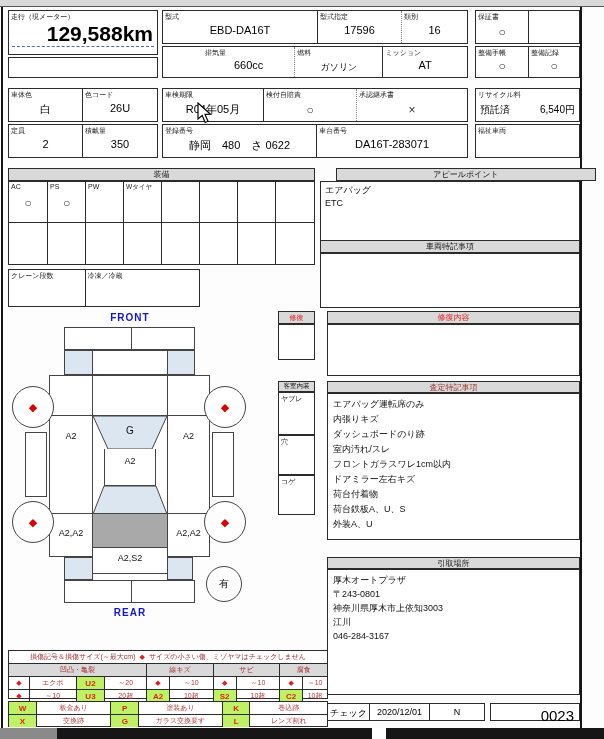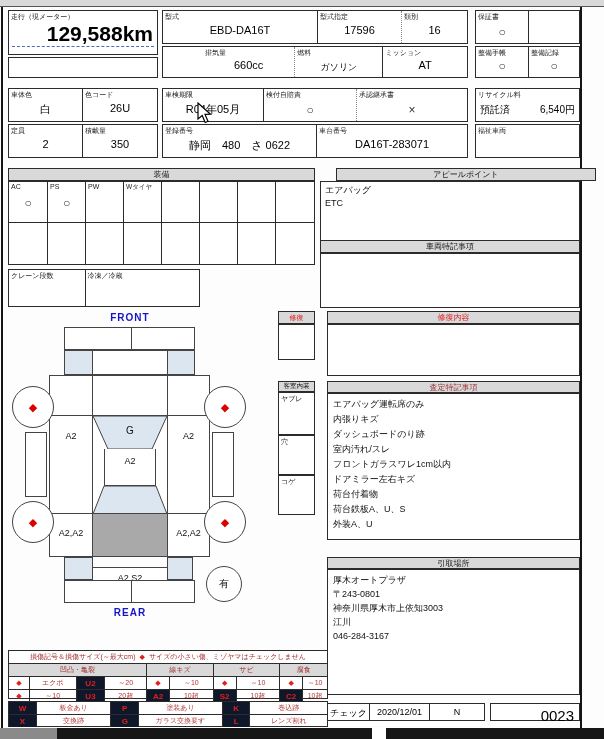--- a/index.html
+++ b/index.html
@@ -39,21 +39,21 @@
 .dirlbl { position:absolute; width:80px; text-align:center; font-size:10px; font-weight:bold; color:#1515c8; letter-spacing:1px; }
 .zone { position:absolute; left:0; right:0; text-align:center; font-size:9px; color:#111; white-space:nowrap; }
 .wheel { position:absolute; width:42px; height:42px; border:1px solid #444; border-radius:50%; background:#fff; display:flex; align-items:center; justify-content:center; font-size:11px; color:#dd0000; }
 .spare { position:absolute; width:36px; height:36px; border:1px solid #444; border-radius:50%; background:#fff; display:flex; align-items:center; justify-content:center; font-size:10px; color:#111; }
 
 
 .lgrow { display:flex; width:100%; border-top:1px solid #2b2b2b; }
 .lgrow.first { border-top:none; }
 .lgc { height:12px; border-left:1px solid #2b2b2b; font-size:7px; color:#b03a3a; display:flex; align-items:center; justify-content:center; white-space:nowrap; overflow:hidden; }
 .lgc.nol { border-left:none; }
-.lgc.code { background:#0f172a; color:#e02020; font-weight:bold; font-size:8px; }
+.lgc.code { background:#bef264; color:#e02020; font-weight:bold; font-size:8px; }
 .lgc.dia { color:#e02020; }
 .lgc.grp { background:#d9d9d9; color:#a03030; }
 .lgtitle { height:12px; display:flex; align-items:center; justify-content:center; gap:4px; font-size:7px; color:#a03030; white-space:nowrap; }
 .lgtitle .dia2 { color:#e02020; }
 
 #cursor { position:absolute; left:197px; top:102px; }
 </style>
 </head>
 <body>
 
@@ -359,21 +359,21 @@
 
     <div class="dbox" style="left:41px;top:203px;width:44px;height:44px;">
       <span class="zone" style="top:14px;">A2,A2</span>
     </div>
     <div class="dbox dgray" style="left:84px;top:203px;width:76px;height:44px;"></div>
     <div class="dbox" style="left:159px;top:203px;width:43px;height:44px;">
       <span class="zone" style="top:14px;">A2,A2</span>
     </div>
 
     <div class="dbox dblue" style="left:56px;top:247px;width:29px;height:23px;"></div>
-    <div class="dbox" style="left:84px;top:257px;width:76px;height:20px;">
+    <div class="dbox" style="left:84px;top:237px;width:76px;height:27px;">
       <span class="zone" style="top:5px;">A2,S2</span>
     </div>
     <div class="dbox dblue" style="left:159px;top:247px;width:26px;height:23px;"></div>
 
     <div class="dbox" style="left:56px;top:270px;width:131px;height:23px;">
       <div style="position:absolute;left:66px;top:0;bottom:0;border-left:1px solid #444;"></div>
     </div>
 
     <div class="dirlbl" style="left:82px;top:297px;">REAR</div>
 

